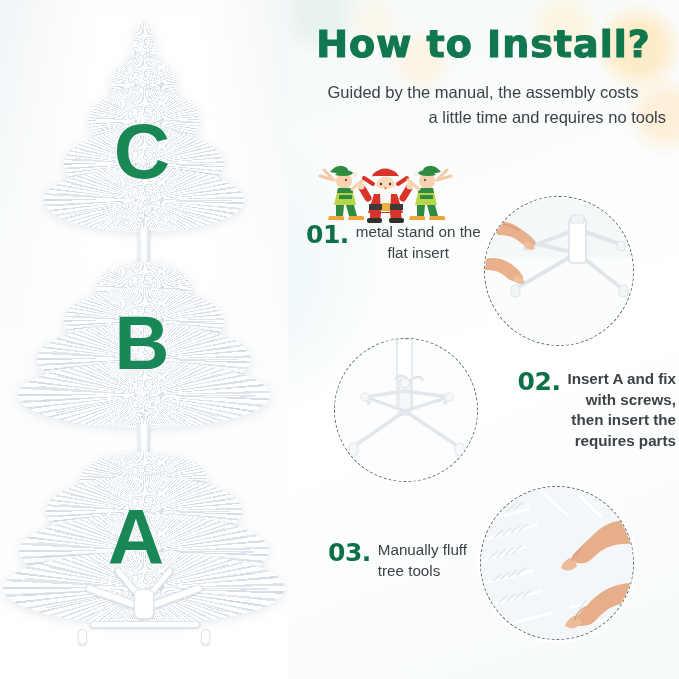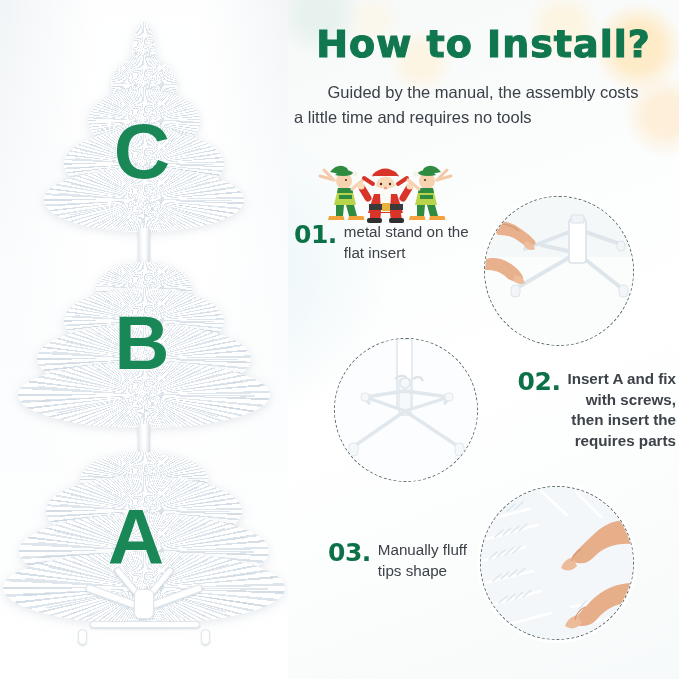--- a/index.html
+++ b/index.html
@@ -116,21 +116,21 @@
     color:#11774e;
     font-family:"DejaVu Sans", sans-serif;
     font-weight:700;font-size:38px;letter-spacing:1px;
     -webkit-text-stroke:1.1px #11774e;
   }
   .subtitle{
     position:absolute;left:6px;width:378px;top:80px;
     text-align:center;color:#3b4148;font-size:16.5px;line-height:1.52;
     font-family:"Liberation Sans", sans-serif;
   }
-  .subtitle .ln2{display:block;text-align:left;padding-right:6px;}
+  .subtitle .ln2{display:block;text-align:right;padding-right:6px;}
 
   
   .santa-group{position:absolute;left:30px;top:158px;width:135px;height:66px;}
 
   
   .photo{
     position:absolute;border-radius:50%;overflow:hidden;
     border:1.6px dashed #5b6b6b;
     background:#fdfefe;
     box-shadow:0 0 0 3px rgba(255,255,255,.9);
@@ -140,21 +140,21 @@
   #photo3{left:192px;top:486px;width:152px;height:152px;}
   .photo .inner{position:absolute;inset:0;border-radius:50%;overflow:hidden;}
 
   
   .step{position:absolute;display:flex;align-items:flex-start;gap:7px;}
   .step .num{
     color:#0d7148;font-family:"DejaVu Sans", sans-serif;font-weight:700;
     font-size:25px;line-height:1.05;white-space:nowrap;letter-spacing:-.5px;
   }
   .step .txt{color:#3c4248;font-size:15.2px;line-height:1.36;font-family:"Liberation Sans", sans-serif;}
-  #step1{left:6px;top:222px;width:180px;}
+  #step1{left:18px;top:222px;width:180px;text-align:center;}
   #step2{left:206px;top:356px;width:182px;justify-content:flex-end;margin-top:13px;}
   #step2 .txt{text-align:right;font-weight:bold;}
   #step3{left:40px;top:540px;width:160px;}
 </style>
 </head>
 <body>
 
 <div id="stage">
 
   <div class="tree-col">
@@ -380,18 +380,18 @@
         <div>with screws,</div>
         <div>then insert the</div>
         <div>requires parts</div>
       </div>
     </div>
 
     <div class="step" id="step3">
       <div class="num">03.</div>
       <div class="txt">
         <div>Manually fluff</div>
-        <div>tips shape</div>
+        <div>tree tools</div>
       </div>
     </div>
 
   </div>
 </div>
 
 </body></html>

